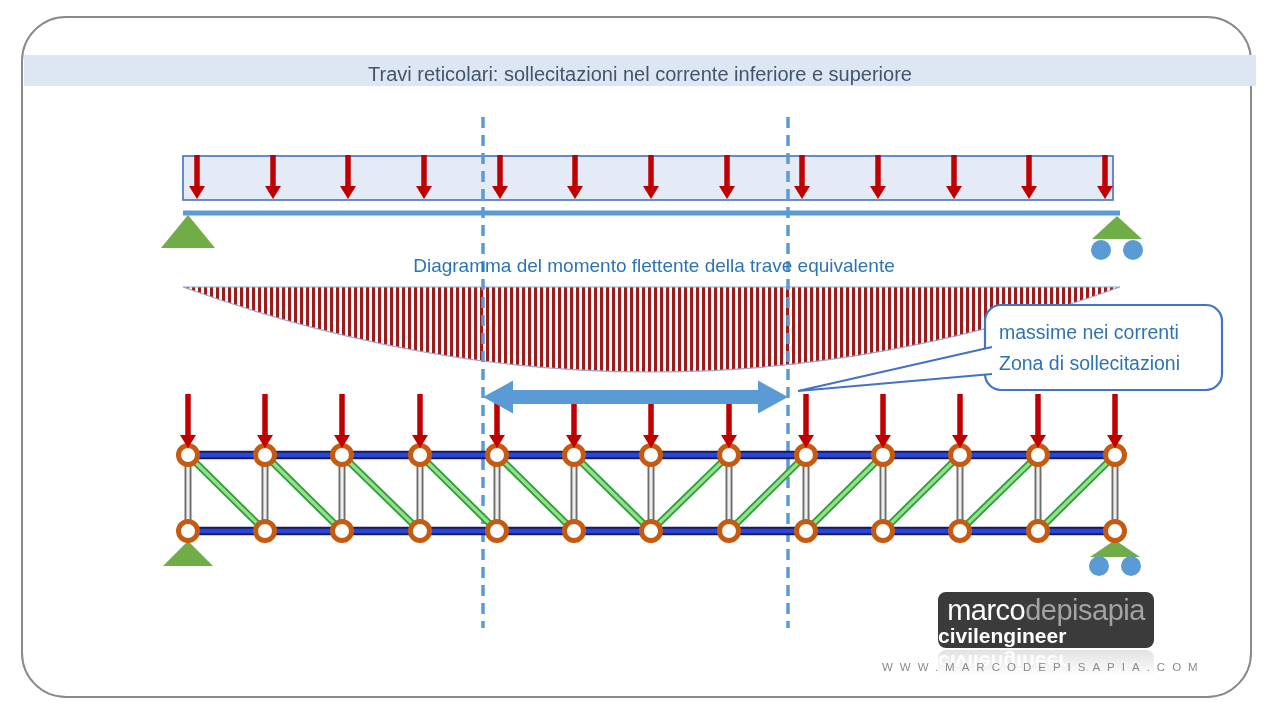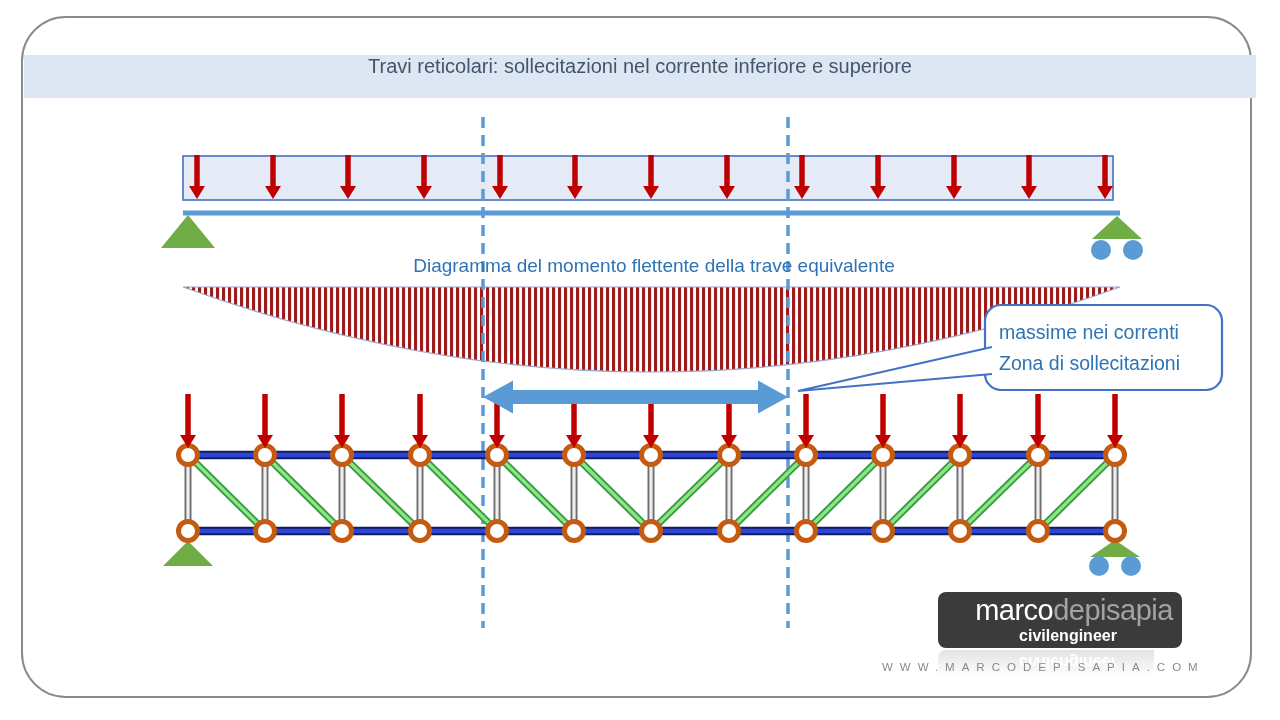--- a/index.html
+++ b/index.html
@@ -5,41 +5,41 @@
   html,body { margin:0; padding:0; }
   body {
     width:1280px; height:720px; position:relative; overflow:hidden;
     background:#ffffff; font-family:"Liberation Sans", sans-serif;
   }
   .frame {
     position:absolute; left:21px; top:16px; width:1231px; height:682px;
     border:2.5px solid #8a8a8a; border-radius:45px; box-sizing:border-box;
   }
   .title-band {
-    position:absolute; left:24px; top:55px; width:1232px; height:43px;
-    background:#dce7f3; display:flex; align-items:flex-start; justify-content:center;
+    position:absolute; left:24px; top:55px; width:1232px; height:31px;
+    background:#dce7f3; display:flex; align-items:flex-end; justify-content:center;
   }
   .title { font-size:20px; color:#44546a; }
   #diagram { position:absolute; left:0; top:0; }
   .moment-caption {
     position:absolute; left:14px; top:255px; width:1280px; text-align:center;
     font-size:19px; color:#2e74b5;
   }
   .callout-text {
     position:absolute; left:999px; top:317px; width:215px;
     font-size:19.5px; line-height:31px; color:#2e74b5;
   }
   .logo {
     position:absolute; left:938px; top:592px; width:216px; height:56px;
-    background:#3b3b3b; border-radius:8px;padding-left:28px;
+    background:#3b3b3b; border-radius:8px;
   }
   .logo-brand { text-align:center; font-size:29px; line-height:31px; margin-top:3px; letter-spacing:-0.5px; }
   .lb1 { color:#ffffff; }
   .lb2 { color:#a3a3a3; }
-  .logo-tag { text-align:center; padding-right:12px; font-size:16px; font-weight:bold; color:#ffffff; line-height:20px; }
+  .logo-tag { text-align:left; padding-right:12px; font-size:21px; font-weight:bold; color:#ffffff; line-height:20px; }
   .logo-reflection { position:absolute; left:938px; top:650px; width:216px; height:26px; overflow:hidden; opacity:0.22; }
   .logo-reflection .logo-inner { position:absolute; left:0; top:0; transform:scaleY(-1); }
   .logo-reflection .fade {
     position:absolute; left:0; top:0; width:216px; height:26px;
     background:linear-gradient(to bottom, rgba(255,255,255,0.35), rgba(255,255,255,1));
   }
   .website {
     position:absolute; left:882px; top:661px; white-space:nowrap;
     font-size:11.5px; letter-spacing:7px; color:#8a8a8a;text-align:right;
   }

